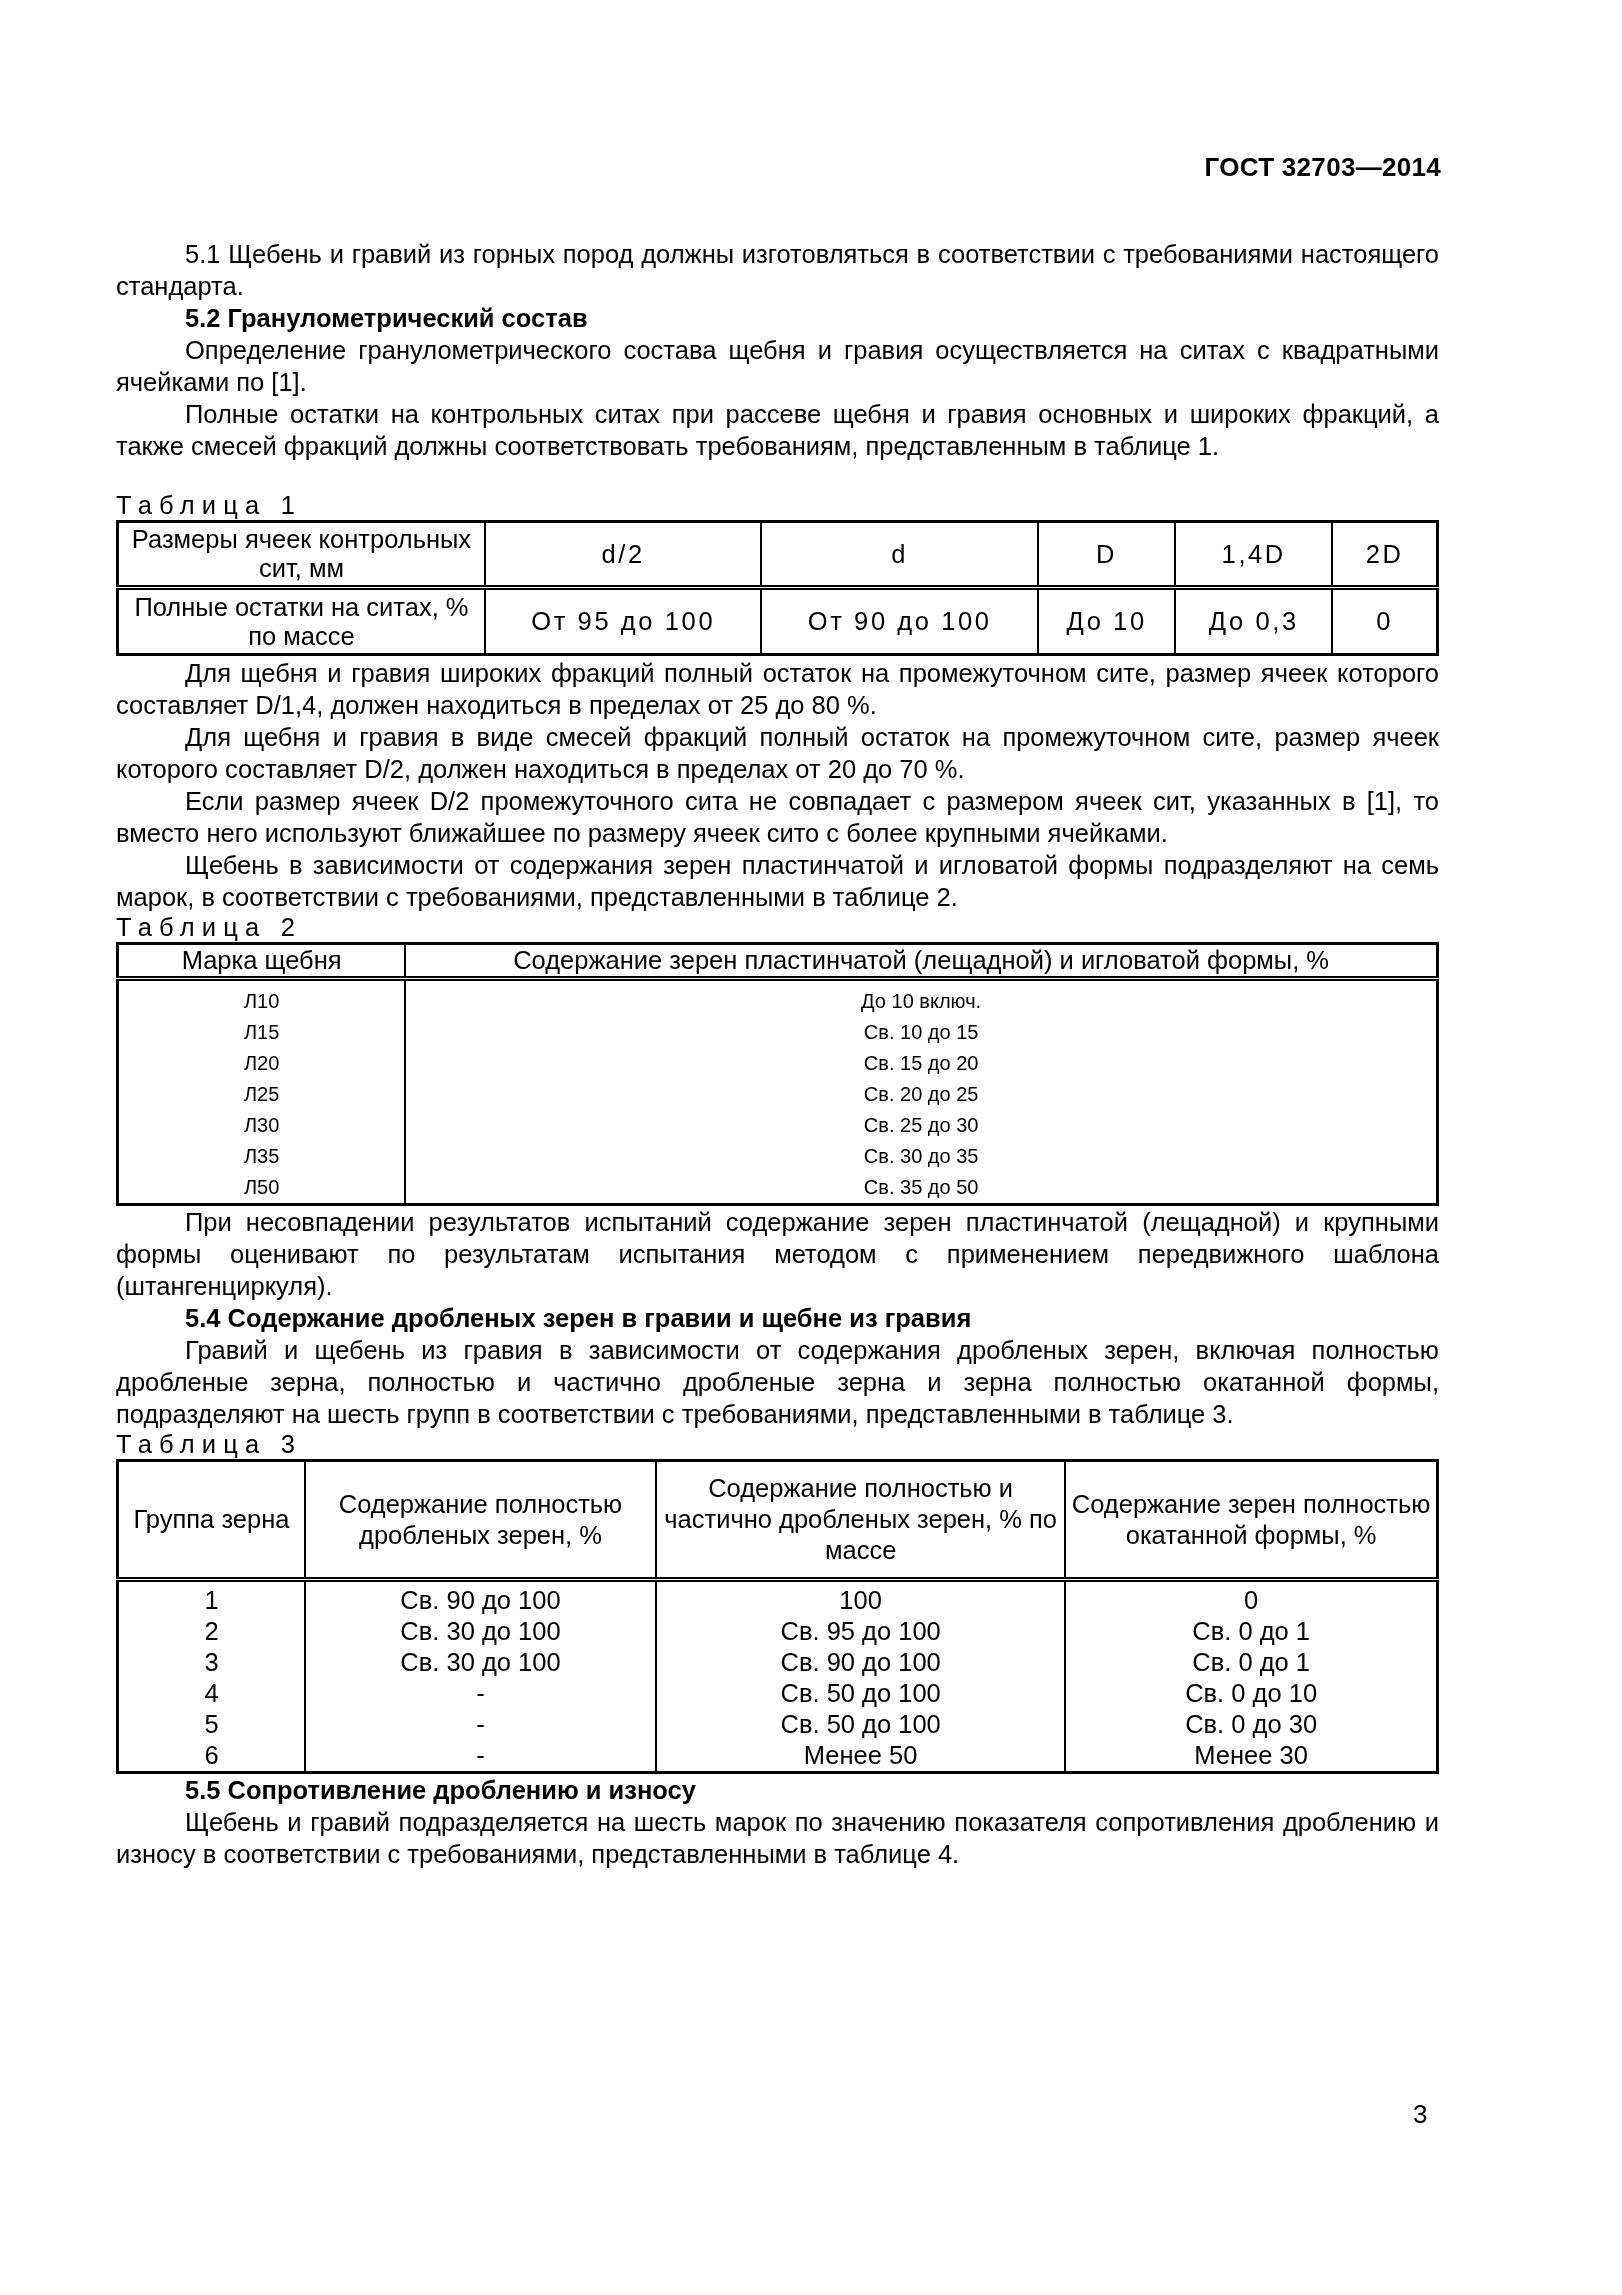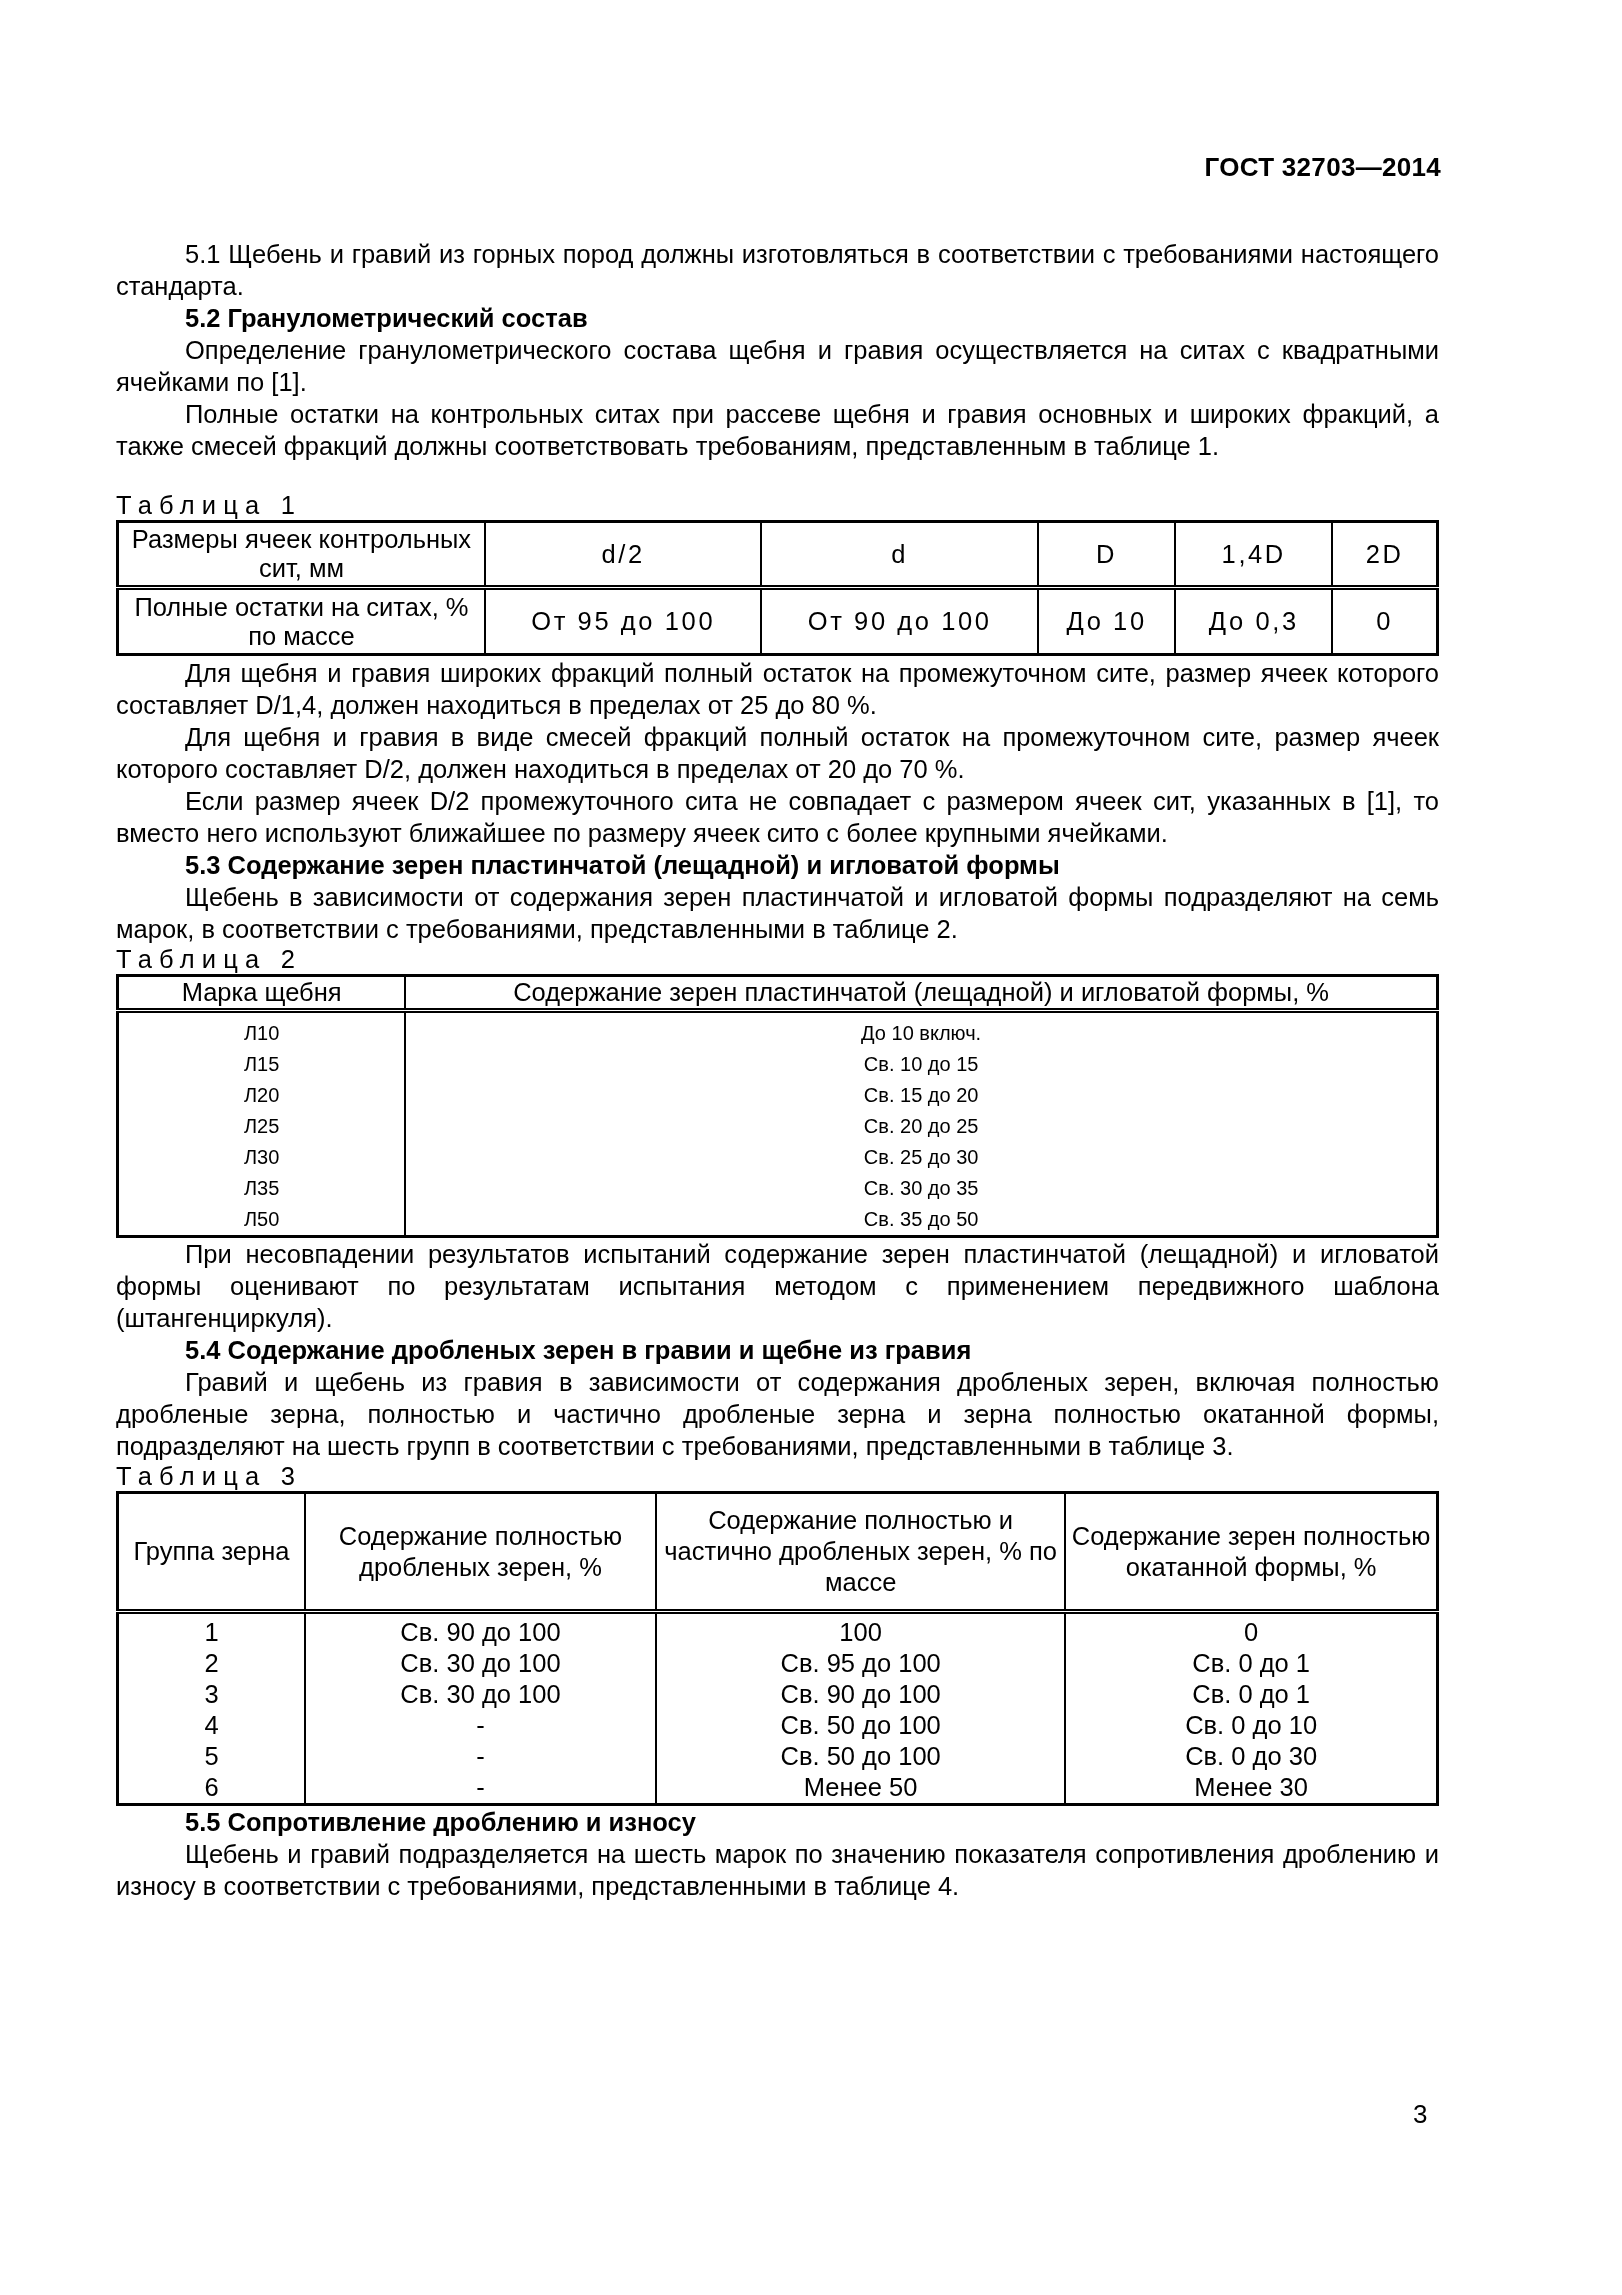--- a/index.html
+++ b/index.html
@@ -89,21 +89,20 @@
       <td>До 10</td>
       <td>До 0,3</td>
       <td>0</td>
     </tr>
   </tbody>
     </table>
 
   <p class="after-table">Для щебня и гравия широких фракций полный остаток на промежуточном сите, размер ячеек которого составляет D/1,4, должен находиться в пределах от 25 до 80 %.</p>
   <p>Для щебня и гравия в виде смесей фракций полный остаток на промежуточном сите, размер ячеек которого составляет D/2, должен находиться в пределах от 20 до 70 %.</p>
   <p>Если размер ячеек D/2 промежуточного сита не совпадает с размером ячеек сит, указанных в [1], то вместо него используют ближайшее по размеру ячеек сито с более крупными ячейками.</p>
-  <p class="subhead">5.3 Содержание зерен пластинчатой (лещадной) и игловатой формы</p>
   <p>Щебень в зависимости от содержания зерен пластинчатой и игловатой формы подразделяют на семь марок, в соответствии с требованиями, представленными в таблице 2.</p>
 
   <div class="table-caption">Таблица 2</div>
   <table class="t2tbl">
     <colgroup>
         <col style="width:21.8%">
         <col style="width:78.2%">
       </colgroup>
     <tbody>
         <tr>
@@ -136,21 +135,21 @@
           <td>Л35</td>
           <td>Св. 30 до 35</td>
         </tr>
         <tr>
           <td>Л50</td>
           <td>Св. 35 до 50</td>
         </tr>
       </tbody>
   </table>
 
-  <p>При несовпадении результатов испытаний содержание зерен пластинчатой (лещадной) и игловатой формы оценивают по результатам испытания методом с применением передвижного шаблона (штангенциркуля).</p>
+  <p>При несовпадении результатов испытаний содержание зерен пластинчатой (лещадной) и крупными формы оценивают по результатам испытания методом с применением передвижного шаблона (штангенциркуля).</p>
   <p class="subhead">5.4 Содержание дробленых зерен в гравии и щебне из гравия</p>
   <p>Гравий и щебень из гравия в зависимости от содержания дробленых зерен, включая полностью дробленые зерна, полностью и частично дробленые зерна и зерна полностью окатанной формы, подразделяют на шесть групп в соответствии с требованиями, представленными в таблице 3.</p>
 
   <div class="table-caption">Таблица 3</div>
   <table class="t3tbl">
     <colgroup>
         <col style="width:14.2%">
         <col style="width:26.6%">
         <col style="width:31%">
         <col style="width:28.2%">

